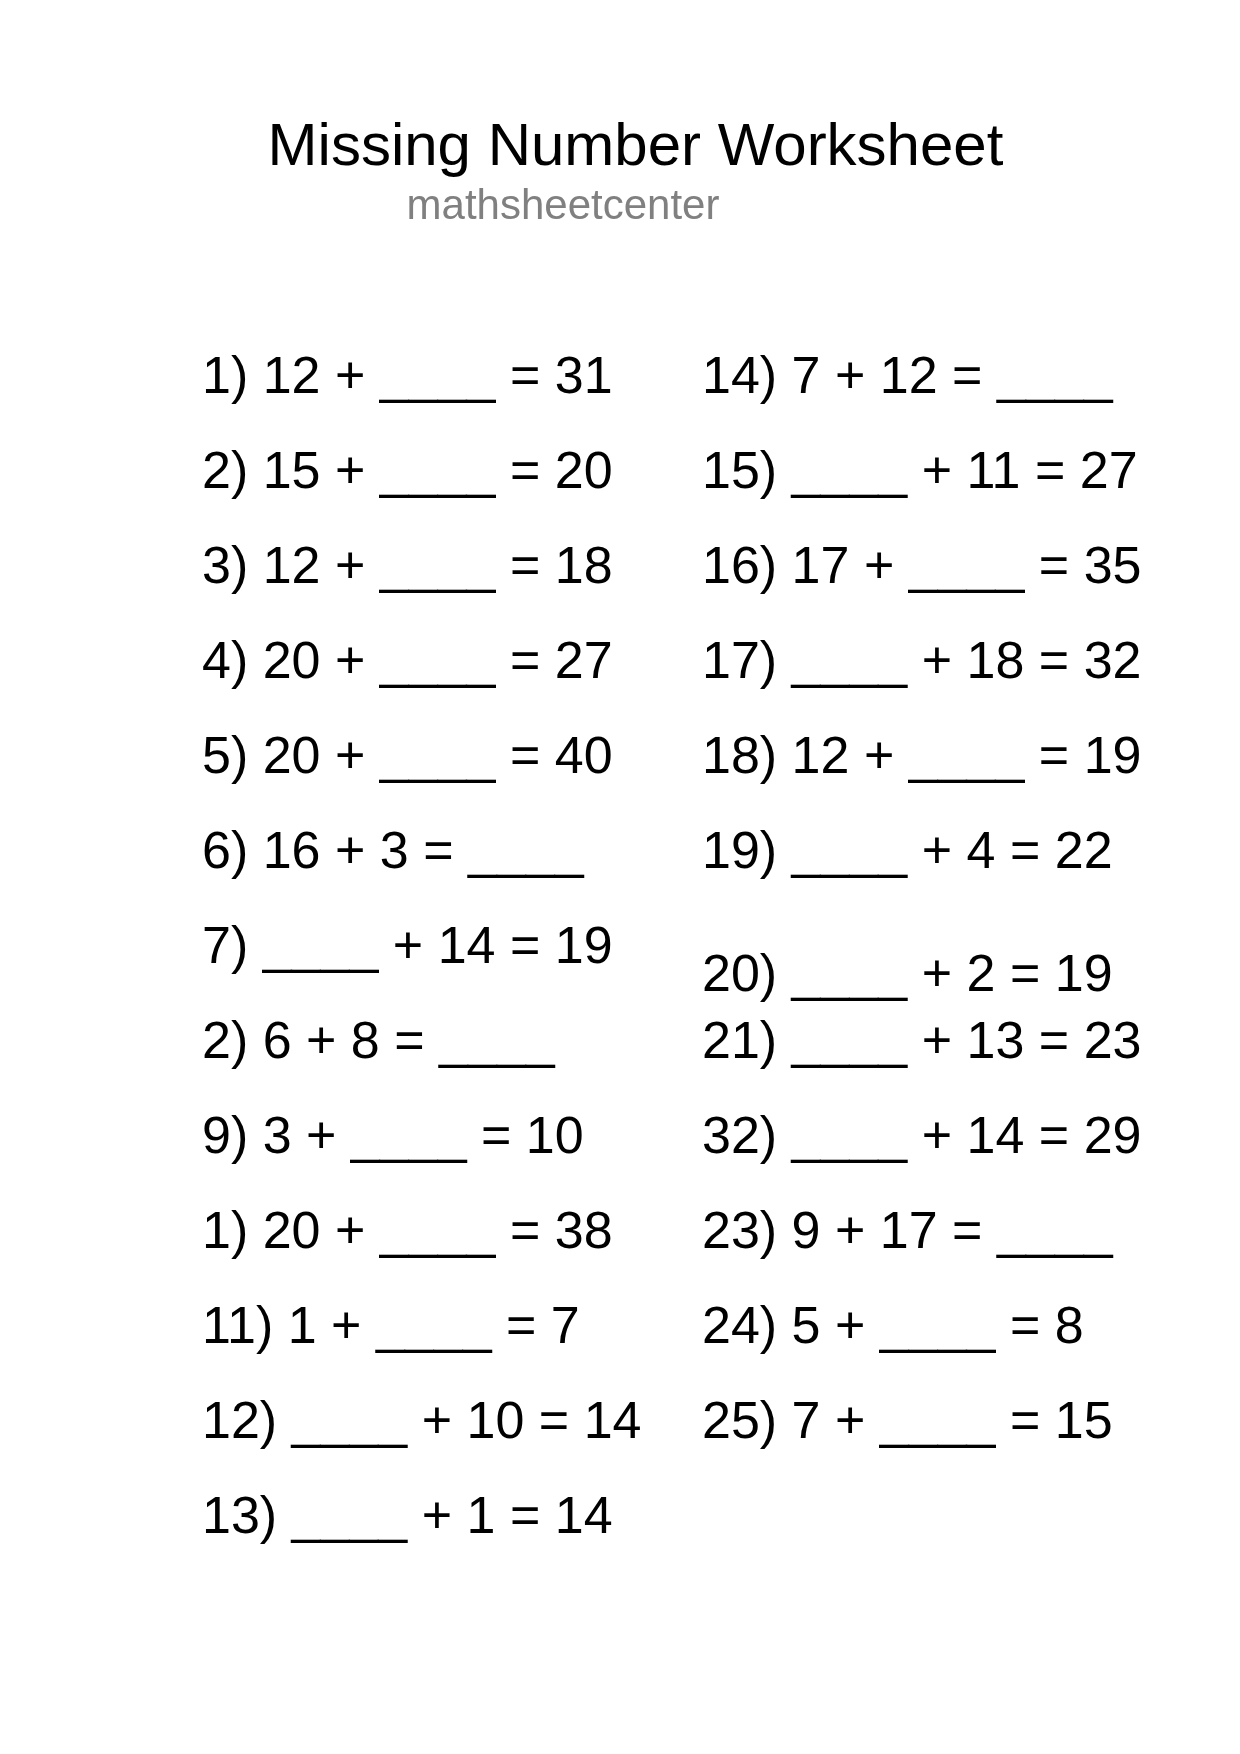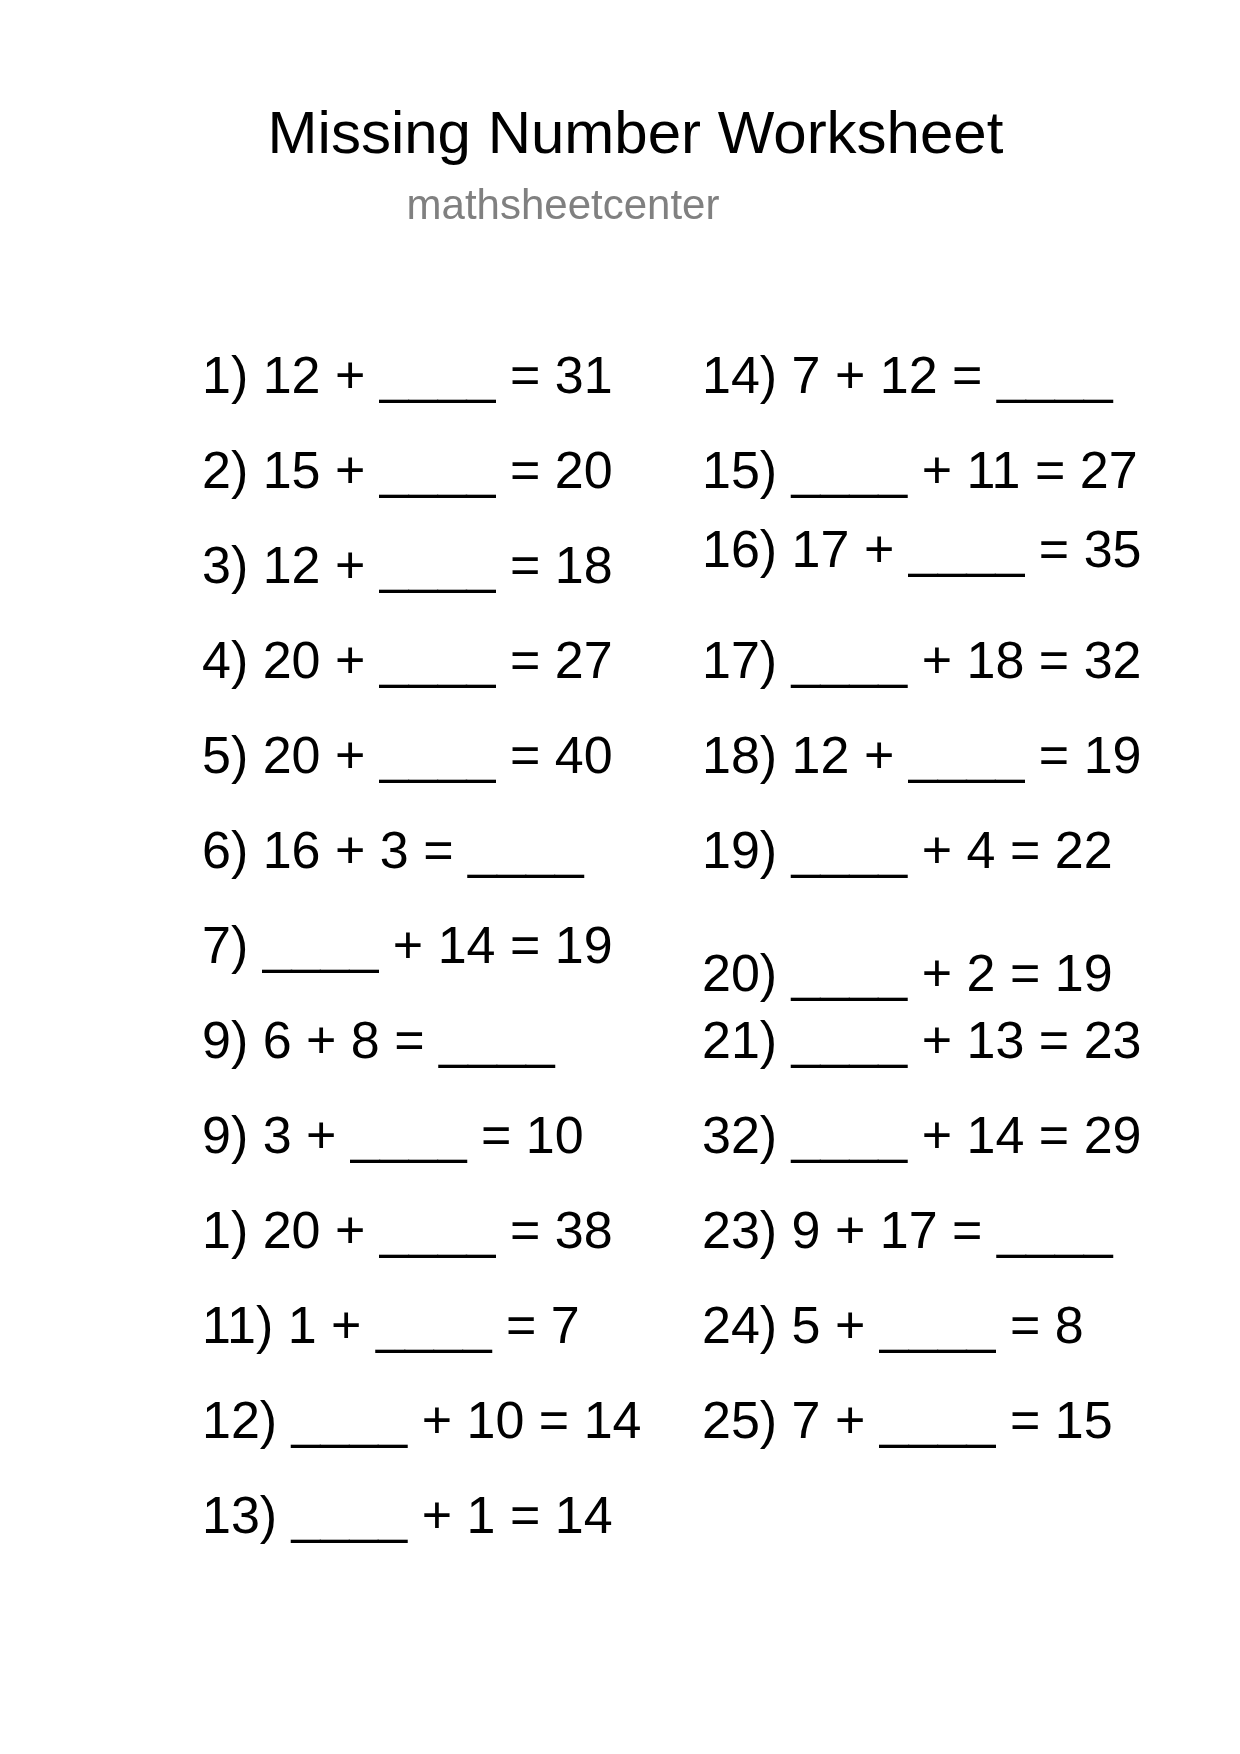--- a/index.html
+++ b/index.html
@@ -12,21 +12,21 @@
       height: 1754px;
       position: relative;
       overflow: hidden;
       font-family: "Liberation Sans", sans-serif;
       color: #000000;
     }
     .title {
       position: absolute;
       left: 0;
       width: 1165px;
-      top: 98px;
+      top: 110px;
       padding-left: 106px;
       box-sizing: border-box;
       text-align: center;
       font-size: 60px;
       line-height: 70px;
       white-space: nowrap;
       color: #000000;
     }
     .subtitle {
       position: absolute;
@@ -63,32 +63,32 @@
 <div class="subtitle">mathsheetcenter</div>
 
 <div class="column col-left">
   <div class="problem" style="top:348px">1) 12 + ____ = 31</div>
   <div class="problem" style="top:443px">2) 15 + ____ = 20</div>
   <div class="problem" style="top:538px">3) 12 + ____ = 18</div>
   <div class="problem" style="top:633px">4) 20 + ____ = 27</div>
   <div class="problem" style="top:728px">5) 20 + ____ = 40</div>
   <div class="problem" style="top:823px">6) 16 + 3 = ____</div>
   <div class="problem" style="top:918px">7) ____ + 14 = 19</div>
-  <div class="problem" style="top:1013px">9) 6 + 8 = ____</div>
+  <div class="problem" style="top:1013px">2) 6 + 8 = ____</div>
   <div class="problem" style="top:1108px">9) 3 + ____ = 10</div>
   <div class="problem" style="top:1203px">1) 20 + ____ = 38</div>
   <div class="problem" style="top:1298px">11) 1 + ____ = 7</div>
   <div class="problem" style="top:1393px">12) ____ + 10 = 14</div>
   <div class="problem" style="top:1488px">13) ____ + 1 = 14</div>
 </div>
 
 <div class="column col-right">
   <div class="problem" style="top:348px">14) 7 + 12 = ____</div>
   <div class="problem" style="top:443px">15) ____ + 11 = 27</div>
-  <div class="problem" style="top:522px">16) 17 + ____ = 35</div>
+  <div class="problem" style="top:538px">16) 17 + ____ = 35</div>
   <div class="problem" style="top:633px">17) ____ + 18 = 32</div>
   <div class="problem" style="top:728px">18) 12 + ____ = 19</div>
   <div class="problem" style="top:823px">19) ____ + 4 = 22</div>
   <div class="problem" style="top:946px">20) ____ + 2 = 19</div>
   <div class="problem" style="top:1013px">21) ____ + 13 = 23</div>
   <div class="problem" style="top:1108px">32) ____ + 14 = 29</div>
   <div class="problem" style="top:1203px">23) 9 + 17 = ____</div>
   <div class="problem" style="top:1298px">24) 5 + ____ = 8</div>
   <div class="problem" style="top:1393px">25) 7 + ____ = 15</div>
 </div>

